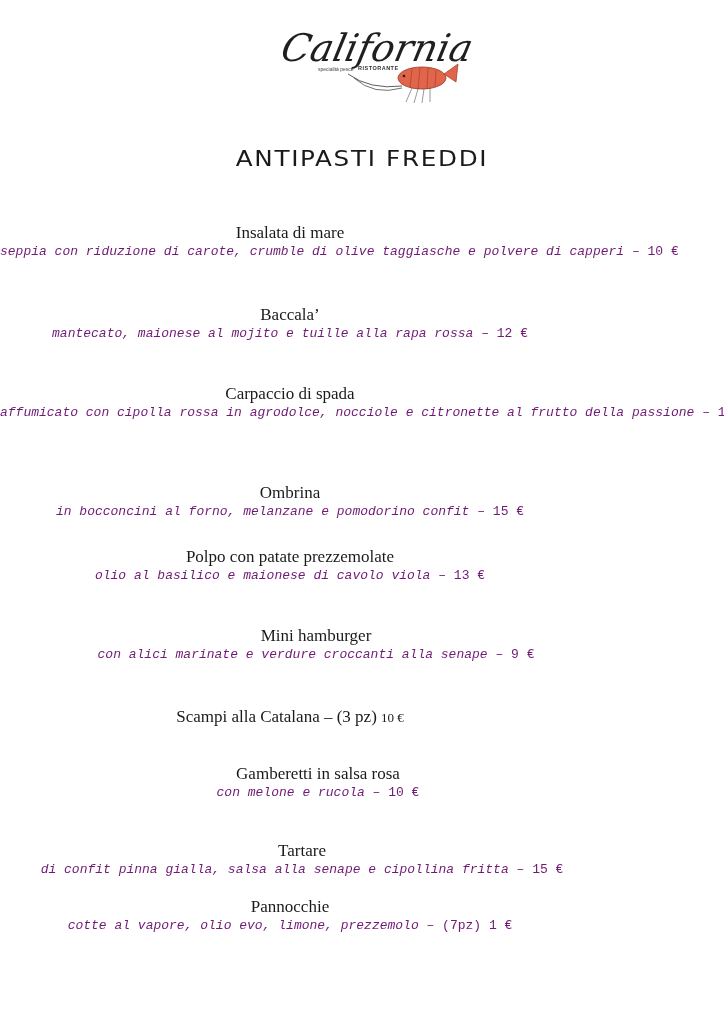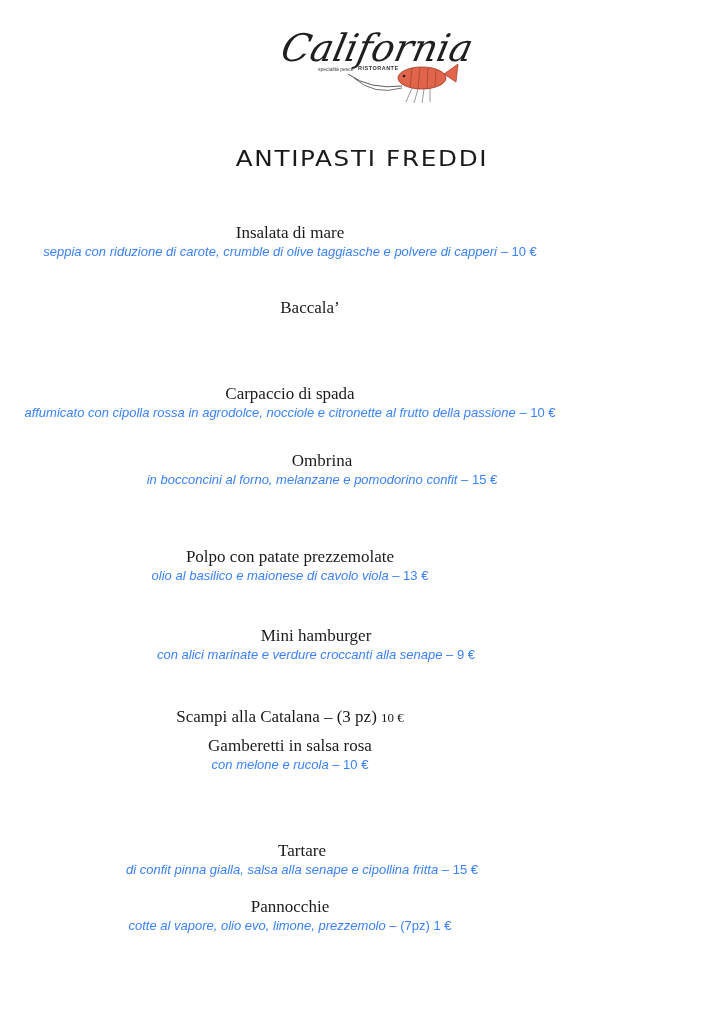--- a/index.html
+++ b/index.html
@@ -82,25 +82,25 @@
       width: 580px;
       text-align: center;
     }
     .item-name {
       font-family: "Liberation Serif", serif;
       font-size: 17px;
       line-height: 20px;
       color: #1a1a1a;
     }
     .item-desc {
-      font-family: Liberation Sans, sans-serif;
+      font-family: Liberation Mono, monospace;
       font-style: italic;
       font-size: 13px;
       line-height: 18px;
-      color: #3b82f6;
+      color: #701a75;
       white-space: nowrap;
     }
     .item-price {
       font-style: normal;
     }
     .inline-price {
       font-size: 13px;
     }
   </style>
 </head>
@@ -127,33 +127,37 @@
 <div class="section-title">ANTIPASTI FREDDI</div>
 
 <div class="item" style="top:223px;">
   <div class="item-name">Insalata di mare</div>
   <div class="item-desc">
     <span>seppia con riduzione di carote, crumble di olive taggiasche e polvere di capperi</span>
     <span class="item-price">– 10 €</span>
   </div>
 </div>
 
-<div class="item" style="top:298px;padding-left:20px;">
+<div class="item" style="top:305px;">
   <div class="item-name">Baccala’</div>
+  <div class="item-desc">
+    <span>mantecato, maionese al mojito e tuille alla rapa rossa</span>
+    <span class="item-price">– 12 €</span>
+  </div>
 </div>
 
 <div class="item" style="top:384px;">
   <div class="item-name">Carpaccio di spada</div>
   <div class="item-desc">
     <span>affumicato con cipolla rossa in agrodolce, nocciole e citronette al frutto della passione</span>
     <span class="item-price">– 10 €</span>
   </div>
 </div>
 
-<div class="item" style="top:451px;padding-left:32px;">
+<div class="item" style="top:483px;">
   <div class="item-name">Ombrina</div>
   <div class="item-desc">
     <span>in bocconcini al forno, melanzane e pomodorino confit</span>
     <span class="item-price">– 15 €</span>
   </div>
 </div>
 
 <div class="item" style="top:547px;">
   <div class="item-name">Polpo con patate prezzemolate</div>
   <div class="item-desc">
@@ -170,21 +174,21 @@
   </div>
 </div>
 
 <div class="item" style="top:707px;">
   <div class="item-name">
     <span>Scampi alla Catalana – (3 pz)</span>
     <span class="inline-price">10 €</span>
   </div>
 </div>
 
-<div class="item" style="top:736px;">
+<div class="item" style="top:764px;margin-left:28px;">
   <div class="item-name">Gamberetti in salsa rosa</div>
   <div class="item-desc">
     <span>con melone e rucola</span>
     <span class="item-price">– 10 €</span>
   </div>
 </div>
 
 <div class="item" style="top:841px;padding-left:12px;">
   <div class="item-name">Tartare</div>
   <div class="item-desc">

